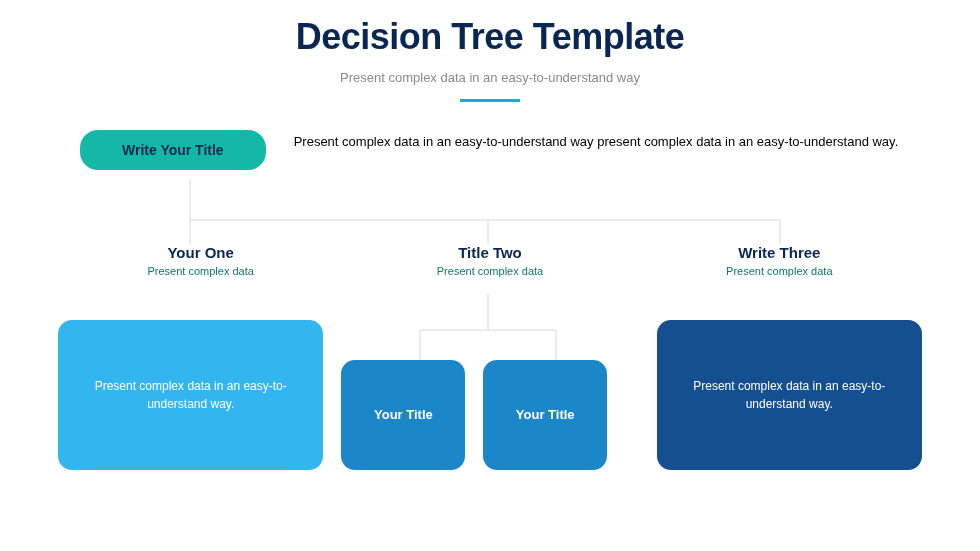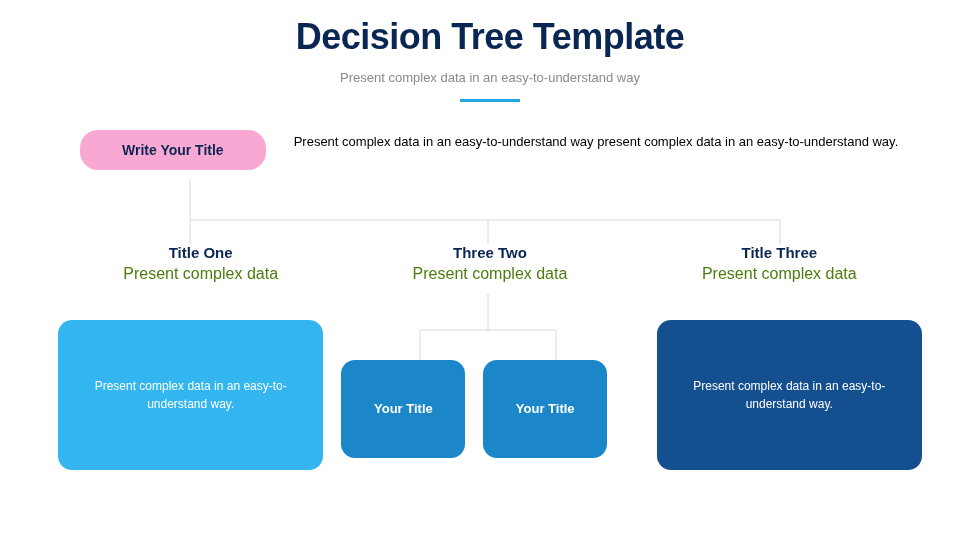--- a/index.html
+++ b/index.html
@@ -32,21 +32,21 @@
   background: #1fa8e0;
   margin: 14px auto 0;
 }
 .top-row {
   display: flex;
   align-items: flex-start;
   padding: 28px 60px 0 80px;
   gap: 28px;
 }
 .root-node {
-  background: #f9a8d4;
+  background: #14b8a6;
   border-radius: 18px;
   padding: 12px 42px;
   font-size: 14px;
   font-weight: 700;
   color: #0a2653;
   white-space: nowrap;
 }
 .description {
   font-size: 13px;
   color: #000000;
@@ -78,22 +78,22 @@
   width: 280px;
   text-align: center;
 }
 .branch-title {
   font-size: 15px;
   font-weight: 700;
   color: #0a2653;
   margin-bottom: 4px;
 }
 .branch-sub {
-  font-size: 16px;
-  color: #4d7c0f;
+  font-size: 11px;
+  color: #0f766e;
 }
 .cards-row {
   position: absolute;
   top: 320px;
   left: 0;
   width: 100%;
   display: flex;
   padding: 0 58px;
   gap: 18px;
 }
@@ -107,21 +107,21 @@
   padding: 16px;
   font-size: 12px;
   line-height: 1.5;
 }
 .card-large {
   width: 276px;
   height: 150px;
 }
 .card-small {
   width: 128px;
-  height: 98px;
+  height: 110px;
   margin-top: 40px;
   font-weight: 700;
   font-size: 13px;
 }
 .color-cyan { background: #33b6ef; }
 .color-blue { background: #1b87c9; }
 .color-navy { background: #144f8f; }
 .mid-gap { width: 14px; }
 </style>
 </head>
@@ -145,29 +145,29 @@
   <line x1="488" y1="220" x2="488" y2="244"></line>
   <line x1="780" y1="220" x2="780" y2="244"></line>
   <line x1="488" y1="294" x2="488" y2="330"></line>
   <line x1="420" y1="330" x2="556" y2="330"></line>
   <line x1="420" y1="330" x2="420" y2="360"></line>
   <line x1="556" y1="330" x2="556" y2="360"></line>
 </svg>
 
 <div class="branches">
   <div class="branch">
-    <div class="branch-title">Title One</div>
+    <div class="branch-title">Your One</div>
     <div class="branch-sub">Present complex data</div>
   </div>
   <div class="branch">
-    <div class="branch-title">Three Two</div>
+    <div class="branch-title">Title Two</div>
     <div class="branch-sub">Present complex data</div>
   </div>
   <div class="branch">
-    <div class="branch-title">Title Three</div>
+    <div class="branch-title">Write Three</div>
     <div class="branch-sub">Present complex data</div>
   </div>
 </div>
 
 <div class="cards-row">
   <div class="card card-large color-cyan">Present complex data in an easy-to-understand way.</div>
   <div class="card card-small color-blue">Your Title</div>
   <div class="card card-small color-blue">Your Title</div>
   <div class="mid-gap"></div>
   <div class="card card-large color-navy">Present complex data in an easy-to-understand way.</div>

